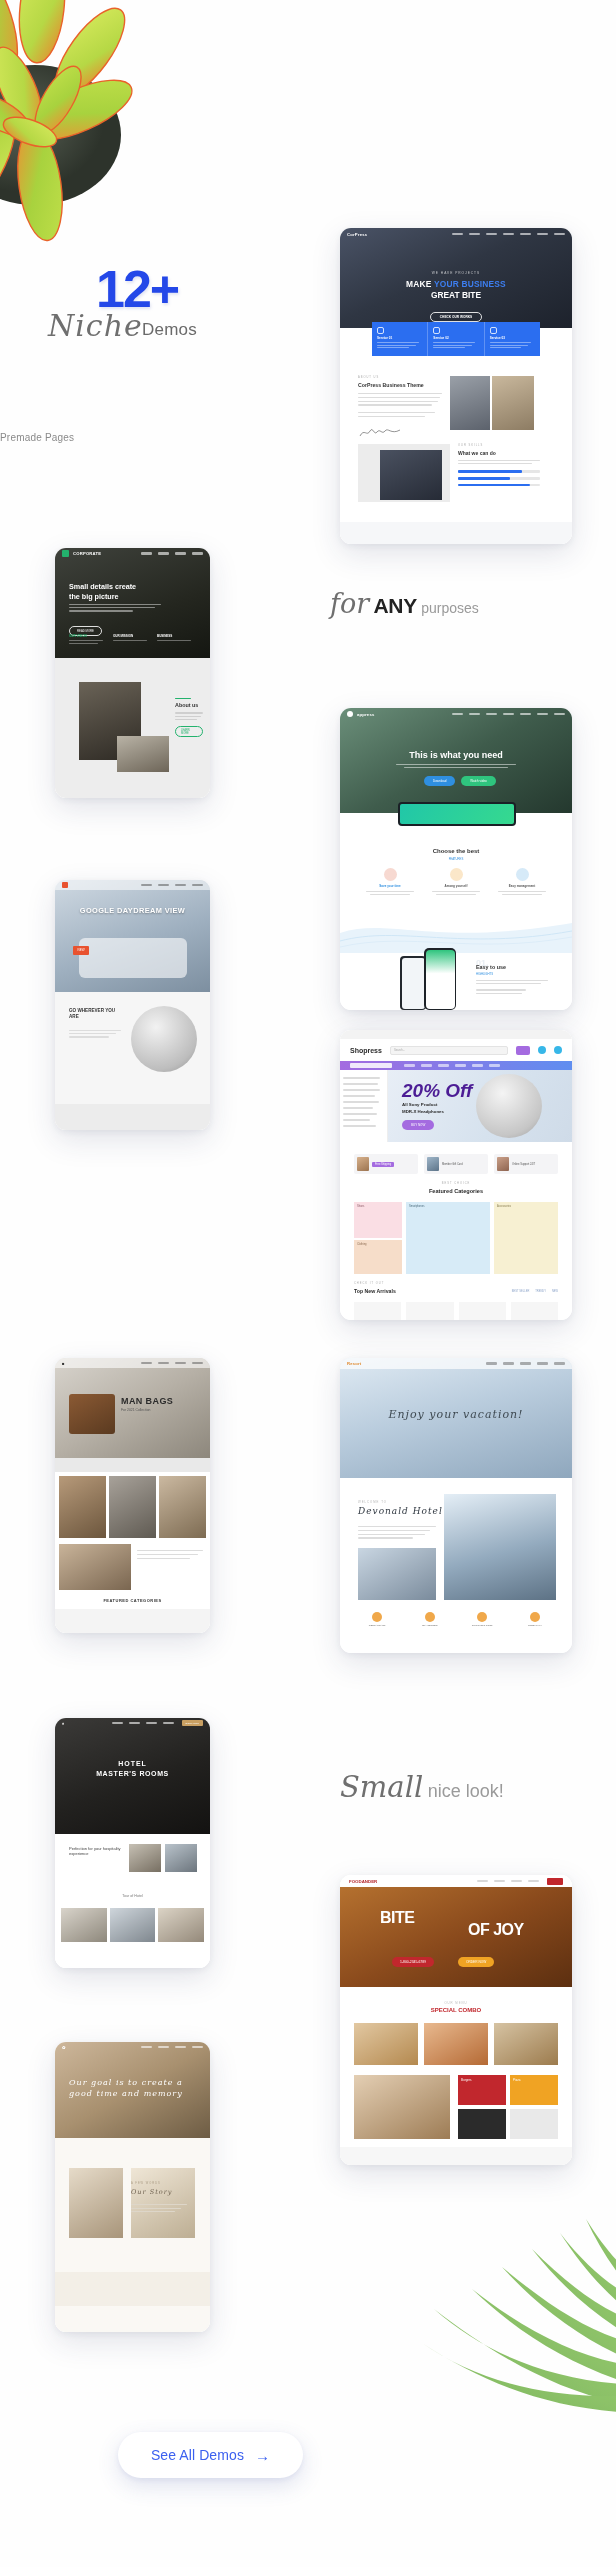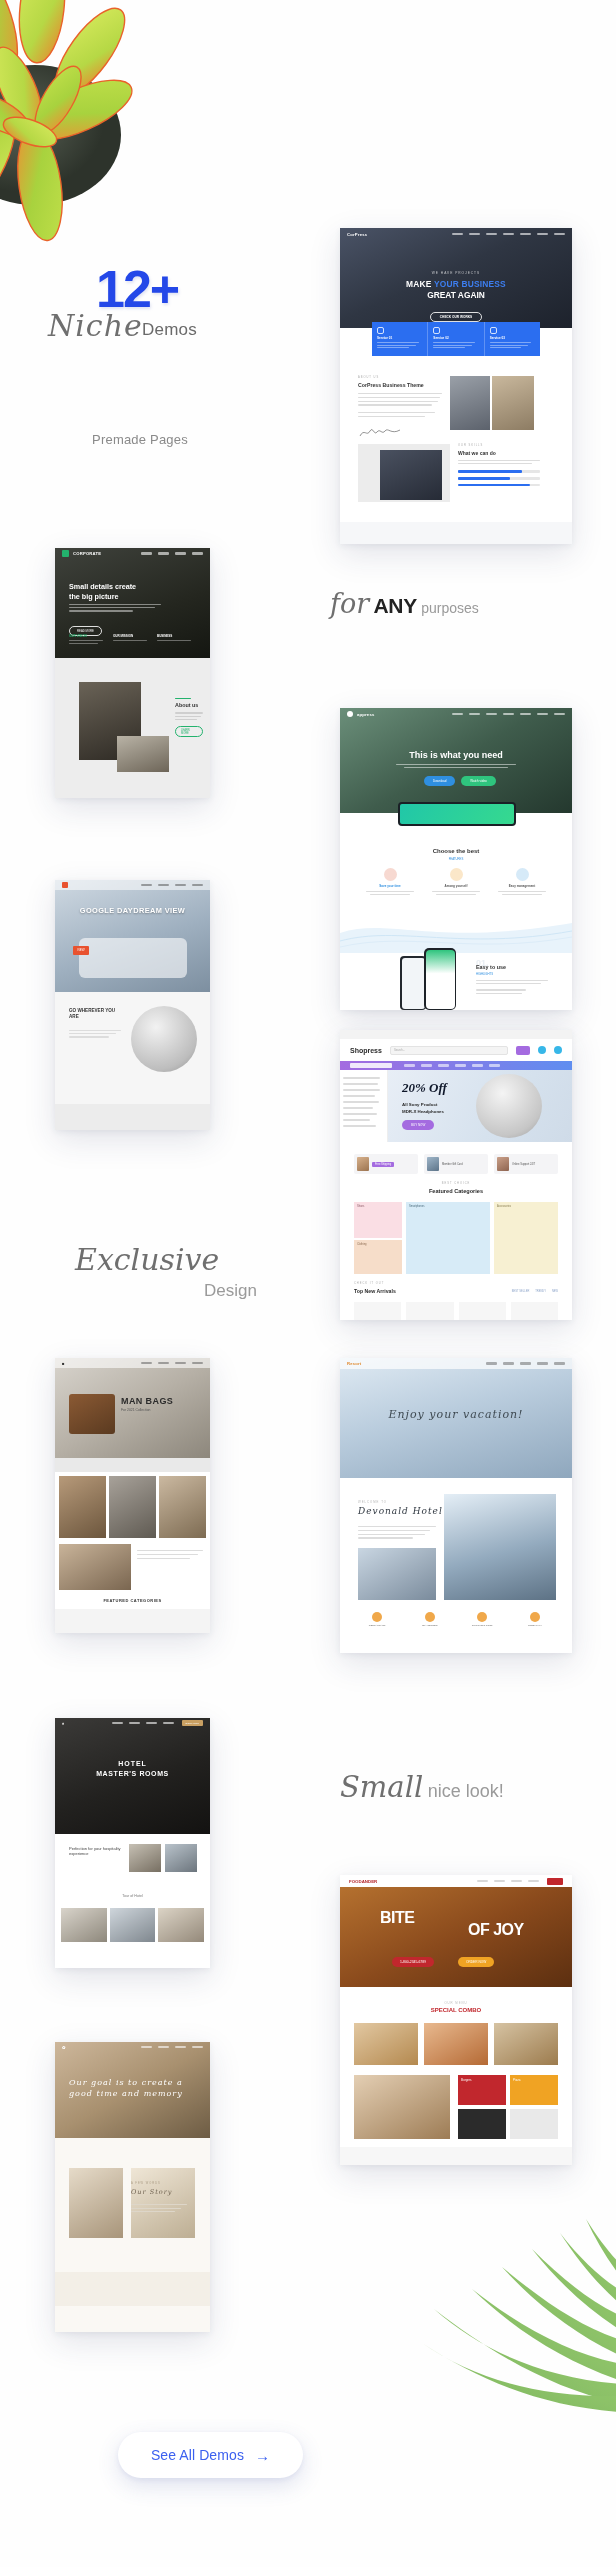--- a/index.html
+++ b/index.html
@@ -45,22 +45,22 @@
     letter-spacing: 1px;
   }
   .niche-script { position:absolute; left: 0; top: -2px; font-size: 30px; }
   .niche-demos { position:absolute; left: 94px; top: 10px; font-size: 17px; color: #6a6a6a; letter-spacing: 0.2px; }
 
   .stat-200 {
     position: absolute; left: 0; top: 398px; width: 280px; text-align: center;
     font-size: 28px; font-weight: bold; color: #2b2b2b; letter-spacing: -1px;
   }
   .stat-200-sub {
-    position: absolute; left: 0; top: 432px; width: 280px; text-align: center;
-    font-size: 13px; color: #8a8a8a; letter-spacing: 0.2px;
+    position: absolute; left: 0; top: 432px; width: 280px; text-align: left;
+    font-size: 10px; color: #8a8a8a; letter-spacing: 0.2px;
   }
 
   
   .callout { position: absolute; height: 42px; }
   .callout .s1 { font-family:"DejaVu Serif", serif; font-style: italic; color:#6f6f6f; }
   .callout .s2 { font-weight: bold; color: #222; }
   .callout .s3 { color: #9a9a9a; }
 
   #callout-any { left: 330px; top: 588px; }
   #callout-any .s1 { font-size: 27px; }
@@ -72,21 +72,21 @@
   #callout-exclusive .s3 { font-size: 17px; display:block; text-align:right; margin-top: 4px; padding-right: 18px; }
 
   #callout-such { left: 340px; top: 1770px; }
   #callout-such .s1 { font-size: 29px; }
   #callout-such .s3 { font-size: 18px; }
 
   
   .card {
     position: absolute;
     background: #ffffff;
-    border-radius: 0;
+    border-radius: 11px;
     box-shadow: 0 10px 30px rgba(40,50,90,0.13), 0 2px 6px rgba(40,50,90,0.07);
     overflow: hidden;
   }
   .card-inner { position: relative; width: 100%; height: 100%; background:#fff; }
 
   
   .mk-nav { position:absolute; left:0; top:0; width:100%; height:12px; display:flex; align-items:center; padding:0 7px; gap:4px; }
   .mk-logo { font-size:4.2px; font-weight:bold; letter-spacing:0.2px; }
   .mk-menu { display:flex; gap:6px; margin-left:auto; }
   .mk-menu i { display:block; width:11px; height:2.4px; background:rgba(255,255,255,0.6); border-radius:1px; font-style:normal; }
@@ -181,24 +181,20 @@
     <span class="niche-demos">Demos</span>
   </div>
   <div class="stat-200-sub">Premade Pages</div>
 
   <div class="callout" id="callout-any">
     <span class="s1">for</span>
     <span class="s2">ANY</span>
     <span class="s3">purposes</span>
   </div>
 
-  <div class="callout" id="callout-exclusive">
-    <span class="s1">Exclusive</span>
-    <span class="s3">Design</span>
-  </div>
 
   <div class="callout" id="callout-such">
     <span class="s1">Small</span>
     <span class="s3">nice look!</span>
   </div>
 
   <div class="card" style="left:340px; top:228px; width:232px; height:316px;">
     <div class="card-inner">
       <div class="blk grad-photo-business" style="left:0;top:0;width:232px;height:100px;"></div>
       <div class="mk-nav" style="color:#fff;">
@@ -213,21 +209,21 @@
             <i></i>
           </span>
       </div>
       <div class="mk-hero-txt" style="top:43px;font-size:3.2px;color:rgba(255,255,255,.7);font-weight:normal;letter-spacing:1px;">
         <span>WE HAVE PROJECTS</span>
       </div>
       <div class="mk-hero-txt" style="top:51px;font-size:8.4px;letter-spacing:0.2px;">
         <span>MAKE</span>
         <span style="color:#3d7ef0;">YOUR BUSINESS</span>
       </div>
-      <div class="mk-hero-txt" style="top:62px;font-size:8.4px;">GREAT AGAIN</div>
+      <div class="mk-hero-txt" style="top:62px;font-size:8.4px;">GREAT BITE</div>
       <div class="mk-hero-txt" style="top:76px;">
         <span class="mk-btn">CHECK OUR WORKS</span>
       </div>
 
       <div class="blk" style="left:32px;top:94px;width:168px;height:34px;background:#2b6ef0;display:flex;">
         <div style="flex:1;padding:5px 5px;">
           <div style="width:7px;height:7px;border:1px solid rgba(255,255,255,.8);border-radius:2px;"></div>
           <div style="font-size:3.1px;color:#fff;font-weight:bold;margin-top:2px;">Service 01</div>
           <div class="line" style="background:rgba(255,255,255,.4);height:1px;margin-top:2px;width:92%;"></div>
           <div class="line" style="background:rgba(255,255,255,.4);height:1px;margin-top:1.5px;width:85%;"></div>
@@ -466,21 +462,21 @@
         <div class="line" style="height:2px;width:90%;margin-top:4px;"></div>
         <div class="line" style="height:2px;width:86%;margin-top:4px;"></div>
         <div class="line" style="height:2px;width:90%;margin-top:4px;"></div>
         <div class="line" style="height:2px;width:78%;margin-top:4px;"></div>
         <div class="line" style="height:2px;width:88%;margin-top:4px;"></div>
         <div class="line" style="height:2px;width:72%;margin-top:4px;"></div>
         <div class="line" style="height:2px;width:84%;margin-top:4px;"></div>
         <div class="line" style="height:2px;width:66%;margin-top:4px;"></div>
         <div class="line" style="height:2px;width:80%;margin-top:4px;"></div>
       </div>
-      <div class="blk" style="left:62px;top:50px;font-size:13px;font-weight:bold;color:#0f172a;font-style:italic;font-family:Liberation Serif, serif;">20% Off</div>
+      <div class="blk" style="left:62px;top:50px;font-size:19px;font-weight:bold;color:#4c1d95;font-style:italic;">20% Off</div>
       <div class="blk" style="left:62px;top:72px;font-size:4.4px;font-weight:bold;color:#2b2b2b;">All Sony Product</div>
       <div class="blk" style="left:62px;top:79px;font-size:4.4px;font-weight:bold;color:#2b2b2b;">MDR-X Headphones</div>
       <div class="blk" style="left:62px;top:90px;background:#a46be0;color:#fff;font-size:3px;border-radius:7px;padding:3px 9px;">BUY NOW</div>
       <div class="blk" style="left:136px;top:44px;width:66px;height:64px;border-radius:50%;background:radial-gradient(circle at 40% 30%,#f4f4f4,#c6c6c6 70%,#9a9a9a);"></div>
 
       <div class="blk" style="left:14px;top:124px;width:204px;display:flex;gap:6px;">
         <div style="flex:1;height:20px;background:#f4f4f6;border-radius:2px;display:flex;align-items:center;gap:3px;padding:0 3px;">
           <span style="width:12px;height:14px;background:linear-gradient(150deg,#d7b18c,#9c7450);border-radius:1px;"></span>
           <span style="font-size:2.6px;color:#fff;background:#a46be0;padding:1px 3px;border-radius:1px;">Free Shipping</span>
         </div>

